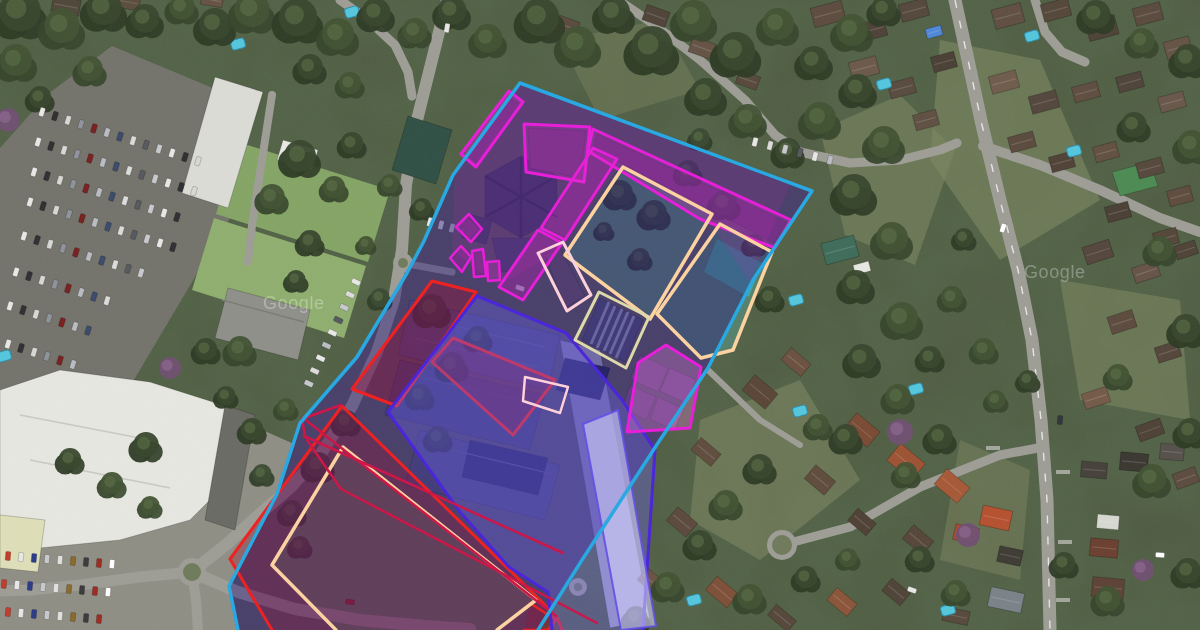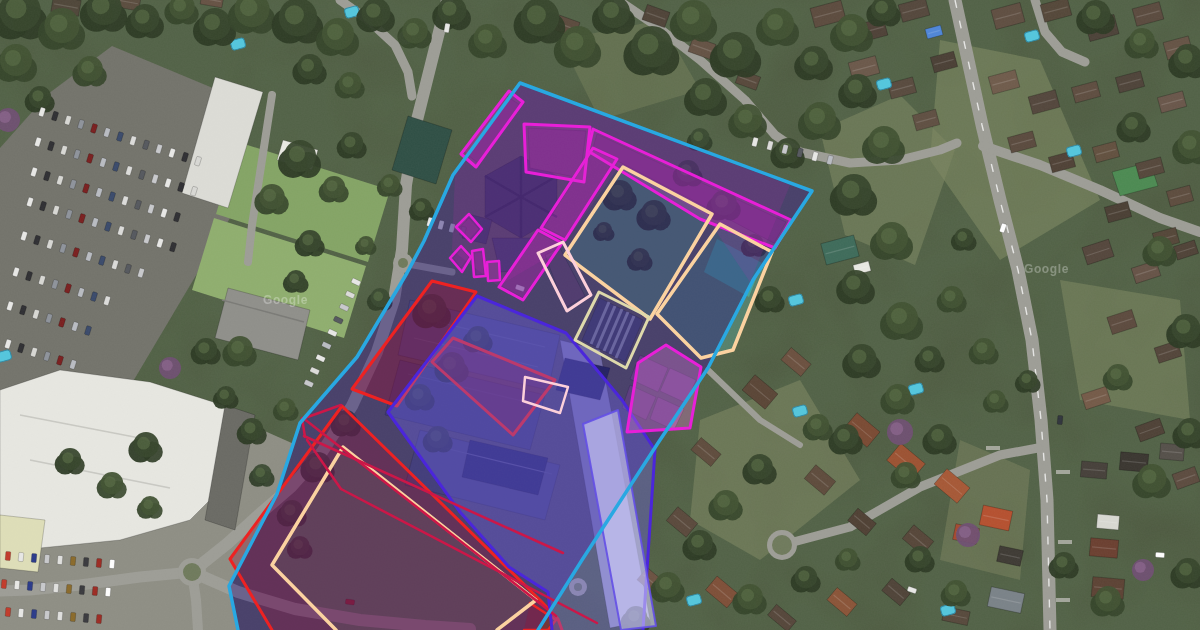--- a/index.html
+++ b/index.html
@@ -1,19 +1,19 @@
 <!DOCTYPE html>
 <html><head>
 <meta charset="utf-8">
 <style>
   html,body{margin:0;padding:0;background:#222;}
   .stage{position:relative;width:1200px;height:630px;overflow:hidden;background:#4c563e;
          font-family:"Liberation Sans",sans-serif;}
   #map-svg{position:absolute;left:0;top:0;width:1200px;height:630px;display:block;}
-  .wm{position:absolute;color:rgba(255,255,255,0.30);font-size:12px;font-weight:bold;
+  .wm{position:absolute;color:rgba(255,255,255,0.30);font-size:18px;font-weight:normal;
       letter-spacing:0.6px;pointer-events:none;user-select:none;}
 </style>
 </head>
 <body>
 
 <div class="stage">
   <svg id="map-svg" viewBox="0 0 1200 630" preserveAspectRatio="none">
     <defs>
       <filter id="mottle" x="0" y="0" width="100%" height="100%">
         <feTurbulence type="fractalNoise" baseFrequency="0.012" numOctaves="3" seed="7" result="t"></feTurbulence>

